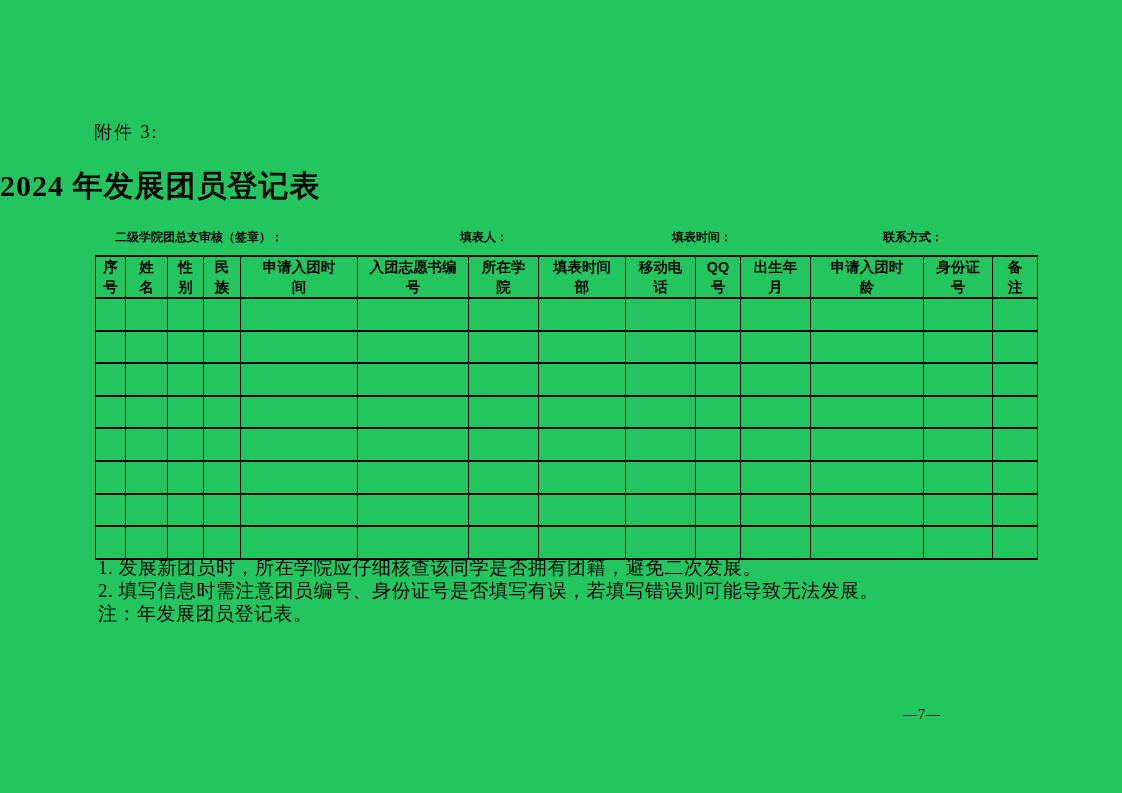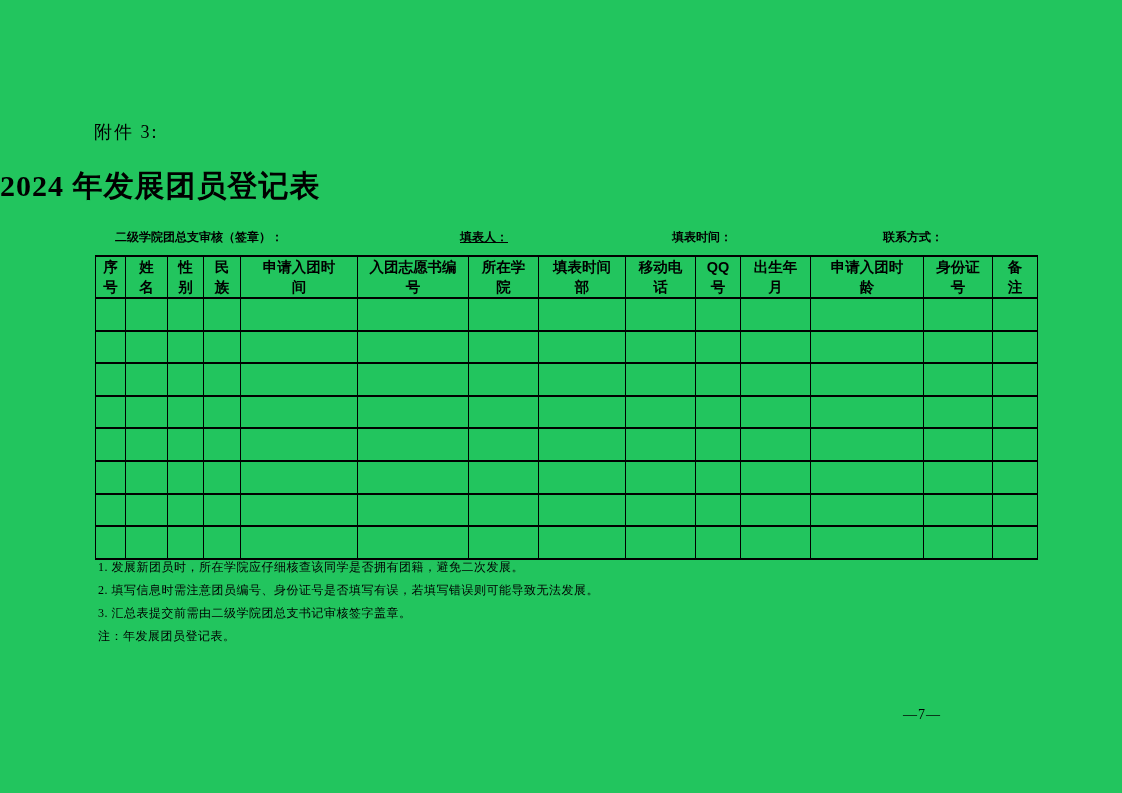--- a/index.html
+++ b/index.html
@@ -19,42 +19,42 @@
     margin:0;text-align:left;
     font-size:30px;font-weight:bold;letter-spacing:1px;
     font-family:"Liberation Serif","DejaVu Serif",serif;
   }
   .info-line span{
     position:absolute;top:229px;
     font-family:"Liberation Sans","DejaVu Sans",sans-serif;
     font-weight:bold;font-size:12px;white-space:nowrap;
   }
   .info-review{left:115px;}
-  .info-filler{left:460px;text-decoration:underline;}
+  .info-filler{left:460px;}
   .info-filltime{left:672px;}
   .info-contact{left:883px;}
   table.reg-table{
     position:absolute;left:95px;top:255px;width:942px;
     border-collapse:collapse;table-layout:fixed;
   }
   .reg-table th,.reg-table td{
     border:1px solid #000;
     border-top-width:2px;border-bottom-width:2px;
     padding:0;overflow:hidden;
   }
   .reg-table th{
     font-family:"Liberation Sans","DejaVu Sans",sans-serif;
     font-weight:bold;font-size:14.5px;line-height:20px;
     text-align:center;vertical-align:middle;white-space:pre-line;
   }
   .reg-table thead tr{height:42px;}
   .reg-table tbody tr{height:32.6px;}
   .notes{
     position:absolute;left:98px;top:556px;
-    font-size:12px;line-height:23px;letter-spacing:0.5px;
+    font-size:19px;line-height:23px;letter-spacing:0.5px;
   }
   .page-number{
     position:absolute;left:903px;top:707px;
     font-size:14px;letter-spacing:1px;
   }
 </style>
 </head>
 <body>
 
 <div class="page">
@@ -247,19 +247,18 @@
           <td></td>
           <td></td>
           <td></td>
         </tr>
       </tbody>
   </table>
 
   <div class="notes" id="notes">
       <div>1. 发展新团员时，所在学院应仔细核查该同学是否拥有团籍，避免二次发展。</div>
       <div>2. 填写信息时需注意团员编号、身份证号是否填写有误，若填写错误则可能导致无法发展。</div>
-      <div>3. 汇总表提交前需由二级学院团总支书记审核签字盖章。</div>
       <div>注：年发展团员登记表。</div>
     </div>
 
   <div class="page-number">—7—</div>
 
 </div>
 
 </body></html>

